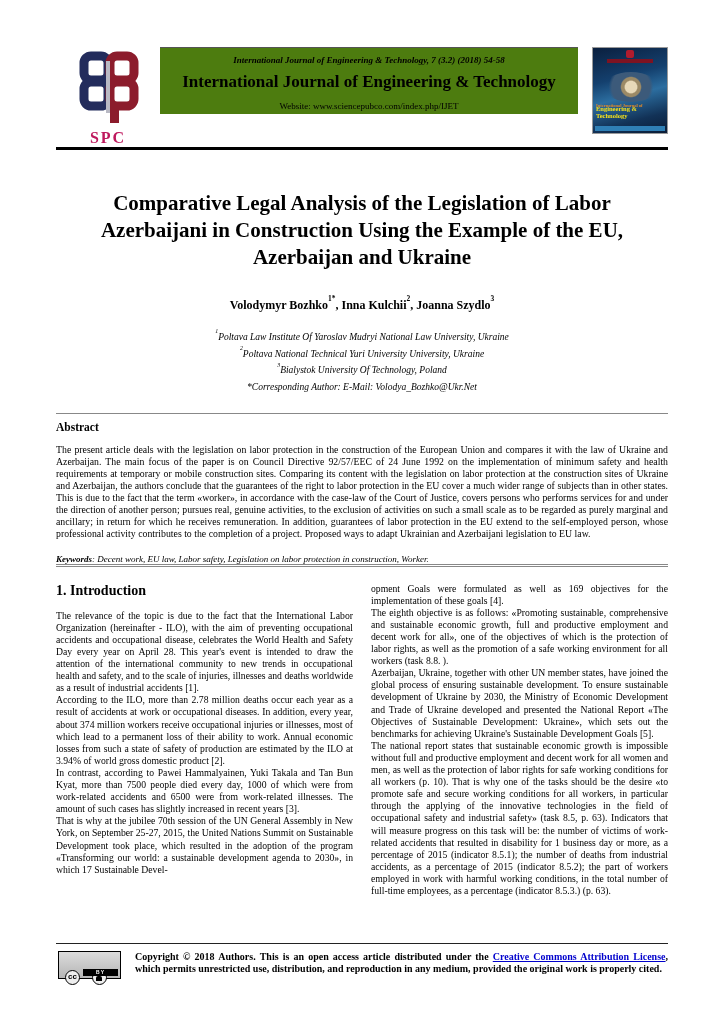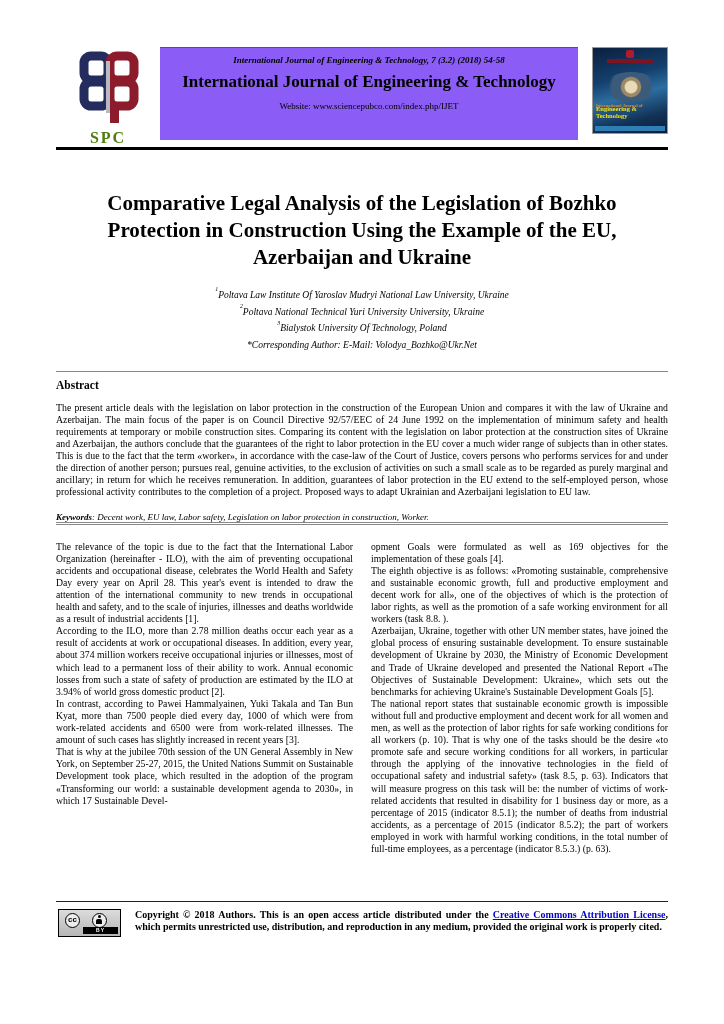--- a/index.html
+++ b/index.html
@@ -5,23 +5,23 @@
   html,body { margin:0; padding:0; background:#888; }
   .page {
     width:724px; height:1024px; margin:0 auto; background:#ffffff;
     font-family:"Liberation Serif","DejaVu Serif",serif; color:#000;
     position:relative; overflow:hidden; box-sizing:border-box;
     padding:47px 56px 0 56px;
   }
   
   .header-row { display:flex; align-items:flex-start; }
   .logo-block { width:104px; flex:0 0 104px; text-align:center; padding-top:4px; }
-  .logo-caption { font-weight:bold; font-size:16px; letter-spacing:2px; color:#4d7c0f; margin-top:0px; }
+  .logo-caption { font-weight:bold; font-size:16px; letter-spacing:2px; color:#be185d; margin-top:0px; }
   .band {
-    flex:1 1 auto; height:93px; background:#8b5cf6; border-top:1.5px solid #555;
+    flex:1 1 auto; height:67px; background:#4d7c0f; border-top:1.5px solid #555;
     text-align:center; box-sizing:border-box; padding-top:7px; margin-right:14px;
   }
   .band-ref { font-size:9px; font-weight:bold; font-style:italic; }
   .band-title { font-size:17px; font-weight:bold; margin-top:7px; }
   .band-site { font-size:9px; margin-top:9px; }
   .band-type { font-size:9px; font-weight:bold; font-style:italic; margin-top:11px; }
   .cover {
     flex:0 0 76px; width:76px; height:87px; border:1px solid #999; box-sizing:border-box;
     background:linear-gradient(165deg,#0b1f3e 0%,#14406e 35%,#2c6ea0 55%,#123257 80%,#0a1c36 100%);
     position:relative; overflow:hidden;
@@ -55,21 +55,21 @@
   
   .columns { display:flex; gap:18px; margin-top:16px; min-height:356px; }
   .col { flex:1 1 0; font-size:9.7px; line-height:12.1px; text-align:justify; }
   .col p { margin:0; }
   .sec-heading { font-size:14px; font-weight:bold; margin:2px 0 13px 0; }
   
   .footer-rule { border:none; border-top:1.5px solid #222; margin:4px 0 0 0; }
   .footer { display:flex; align-items:flex-start; margin-top:7px; }
   .cc-badge { flex:0 0 63px; width:63px; height:28px; border:1.5px solid #000; box-sizing:border-box;
     background:linear-gradient(#dcdcdc,#b5b5b5); position:relative; margin-left:2px; }
-  .cc-circle { position:absolute; top:3px; width:15px; height:15px; border:1.6px solid #000;
+  .cc-circle { position:absolute; top:18px; width:15px; height:15px; border:1.6px solid #000;
     border-radius:50%; box-sizing:border-box; font-size:8px; font-weight:bold; text-align:center;
     line-height:11px; font-family:"Liberation Sans",sans-serif; background:#eee; }
   .cc-circle.cc { left:6px; }
   .cc-circle.by { left:33px; }
   .cc-head { position:absolute; left:4.6px; top:1.5px; width:3px; height:3px; border-radius:50%; background:#000; }
   .cc-body { position:absolute; left:3px; top:5px; width:6px; height:5px; border-radius:2px 2px 0 0; background:#000; }
   .cc-by-bar { position:absolute; left:24px; right:2px; bottom:2px; height:7px; background:#000;
     color:#fff; font-size:5px; font-weight:bold; text-align:center; line-height:7px;
     font-family:"Liberation Sans",sans-serif; letter-spacing:1px; }
   .footer-text { font-size:10px; font-weight:bold; line-height:12px; margin-left:14px; text-align:justify; }
@@ -107,40 +107,44 @@
       <div class="cover-strip-top"></div>
       <div class="cover-machine"></div>
       <div class="cover-small-title">International Journal of</div>
       <div class="cover-title">Engineering &amp; Technology</div>
       <div class="cover-strip-bottom"></div>
     </div>
   </div>
 
   <div class="thick-rule"></div>
 
-  <div class="article-title">Comparative Legal Analysis of the Legislation of Bozhko Protection in Construction Using the Example of the EU, Azerbaijan and Ukraine</div>
+  <div class="article-title">Comparative Legal Analysis of the Legislation of Labor Azerbaijani in Construction Using the Example of the EU, Azerbaijan and Ukraine</div>
 
+  <div class="authors">
+    <span><span>Volodymyr Bozhko</span><sup>1*</sup><span>, </span></span><span><span>Inna Kulchii</span><sup>2</sup><span>, </span></span><span><span>Joanna Szydlo</span><sup>3</sup><span></span></span>
+  </div>
 
   <div class="affils">
     <div class="affil"><sup>1</sup><span>Poltava Law Institute Of Yaroslav Mudryi National Law University, Ukraine</span></div>
     <div class="affil"><sup>2</sup><span>Poltava National Technical Yuri University University, Ukraine</span></div>
     <div class="affil"><sup>3</sup><span>Bialystok University Of Technology, Poland</span></div>
     <div class="affil"><sup></sup><span>*Corresponding Author: E-Mail: Volodya_Bozhko@Ukr.Net</span></div>
   </div>
 
   <hr class="abs-rule">
   <div class="abs-heading">Abstract</div>
   <div class="abs-text">The present article deals with the legislation on labor protection in the construction of the European Union and compares it with the law of Ukraine and Azerbaijan. The main focus of the paper is on Council Directive 92/57/EEC of 24 June 1992 on the implementation of minimum safety and health requirements at temporary or mobile construction sites. Comparing its content with the legislation on labor protection at the construction sites of Ukraine and Azerbaijan, the authors conclude that the guarantees of the right to labor protection in the EU cover a much wider range of subjects than in other states. This is due to the fact that the term «worker», in accordance with the case-law of the Court of Justice, covers persons who performs services for and under the direction of another person; pursues real, genuine activities, to the exclusion of activities on such a small scale as to be regarded as purely marginal and ancillary; in return for which he receives remuneration. In addition, guarantees of labor protection in the EU extend to the self-employed person, whose professional activity contributes to the completion of a project. Proposed ways to adapt Ukrainian and Azerbaijani legislation to EU law.</div>
 
   <div class="keywords">
     <span class="kw-label">Keywords</span><span>: Decent work, EU law, Labor safety, Legislation on labor protection in construction, Worker.</span>
   </div>
 
   <div class="columns">
     <div class="col">
+      <div class="sec-heading">1. Introduction</div>
       <p>The relevance of the topic is due to the fact that the International Labor Organization (hereinafter - ILO), with the aim of preventing occupational accidents and occupational disease, celebrates the World Health and Safety Day every year on April 28. This year's event is intended to draw the attention of the international community to new trends in occupational health and safety, and to the scale of injuries, illnesses and deaths worldwide as a result of industrial accidents [1].</p>
       <p>According to the ILO, more than 2.78 million deaths occur each year as a result of accidents at work or occupational diseases. In addition, every year, about 374 million workers receive occupational injuries or illnesses, most of which lead to a permanent loss of their ability to work. Annual economic losses from such a state of safety of production are estimated by the ILO at 3.94% of world gross domestic product [2].</p>
       <p>In contrast, according to Pawei Hammalyainen, Yuki Takala and Tan Bun Kyat, more than 7500 people died every day, 1000 of which were from work-related accidents and 6500 were from work-related illnesses. The amount of such cases has slightly increased in recent years [3].</p>
       <p>That is why at the jubilee 70th session of the UN General Assembly in New York, on September 25-27, 2015, the United Nations Summit on Sustainable Development took place, which resulted in the adoption of the program «Transforming our world: a sustainable development agenda to 2030», in which 17 Sustainable Devel-</p>
     </div>
     <div class="col">
       <p>opment Goals were formulated as well as 169 objectives for the implementation of these goals [4].</p>
       <p>The eighth objective is as follows: «Promoting sustainable, comprehensive and sustainable economic growth, full and productive employment and decent work for all», one of the objectives of which is the protection of labor rights, as well as the promotion of a safe working environment for all workers (task 8.8. ).</p>
       <p>Azerbaijan, Ukraine, together with other UN member states, have joined the global process of ensuring sustainable development. To ensure sustainable development of Ukraine by 2030, the Ministry of Economic Development and Trade of Ukraine developed and presented the National Report «The Objectives of Sustainable Development: Ukraine», which sets out the benchmarks for achieving Ukraine's Sustainable Development Goals [5].</p>
       <p>The national report states that sustainable economic growth is impossible without full and productive employment and decent work for all women and men, as well as the protection of labor rights for safe working conditions for all workers (p. 10). That is why one of the tasks should be the desire «to promote safe and secure working conditions for all workers, in particular through the applying of the innovative technologies in the field of occupational safety and industrial safety» (task 8.5, p. 63). Indicators that will measure progress on this task will be: the number of victims of work-related accidents that resulted in disability for 1 business day or more, as a percentage of 2015 (indicator 8.5.1); the number of deaths from industrial accidents, as a percentage of 2015 (indicator 8.5.2); the part of workers employed in work with harmful working conditions, in the total number of full-time employees, as a percentage (indicator 8.5.3.) (p. 63).</p>

